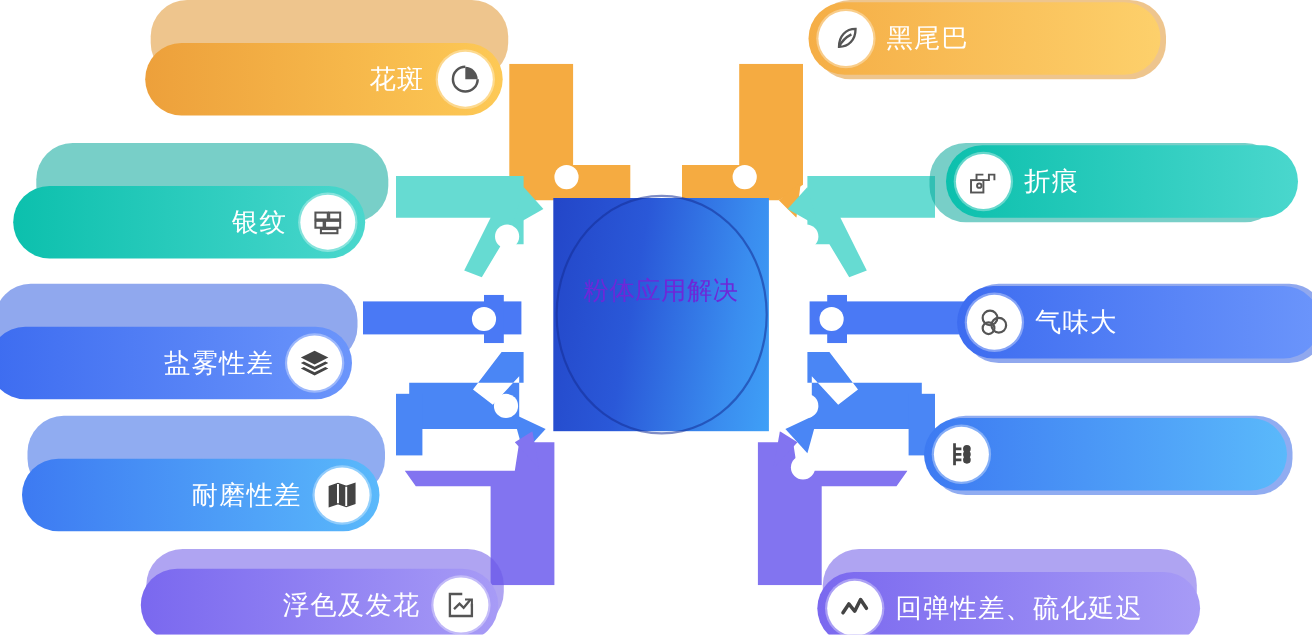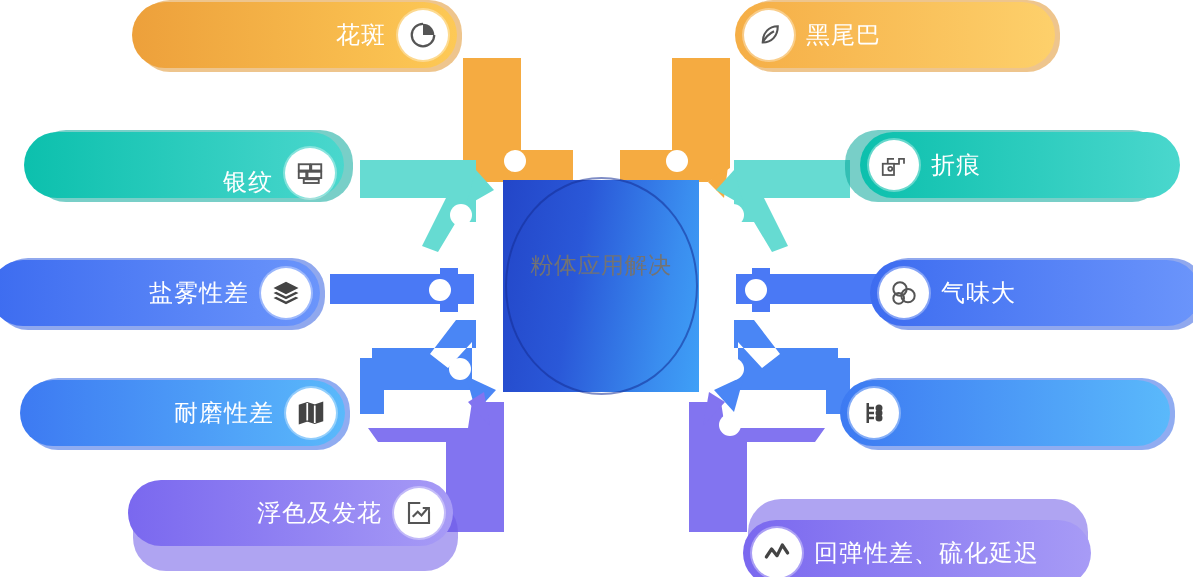--- a/index.html
+++ b/index.html
@@ -39,21 +39,21 @@
     box-sizing: border-box;
     z-index: 9;
     pointer-events: none;
   }
   .center-label {
     position: absolute;
     left: 498px;
     top: 250px;
     width: 206px;
     text-align: center;
-    color: #737373;
+    color: #6d28d9;
     font-size: 23px;
     line-height: 31px;
     z-index: 10;
     letter-spacing: 0.5px;
   }
 
   
   .pill {
     position: absolute;
     display: flex;
@@ -80,20 +80,21 @@
     justify-content: center;
     box-shadow: 0 0 0 2px rgba(255,255,255,0.35);
   }
   .badge svg { display:block; }
 
   
   .pill.left {
     justify-content: flex-end;
     padding-right: 9px;
     gap: 12px;
+    margin-top: 37px;
   }
   
   .pill.right {
     justify-content: flex-start;
     padding-left: 9px;
     gap: 12px;
   }
 
   
   .pill-shadow {
@@ -205,21 +206,21 @@
     <span class="badge">
       <svg width="30" height="30" viewBox="0 0 24 24" fill="none" stroke="#555" stroke-width="1.7">
         <path d="M19 5c0 8-5 13-12 13 0-8 5-13 12-13z"></path>
           <path d="M7 18c2-4 5-7 9-9"></path>
       </svg>
     </span>
     <span class="label">黑尾巴</span>
   </div>
 
   <div class="pill-shadow" style="left:33px; top:130px; width:320px; height:72px; border-radius:33px; background:#0aa89a;"></div>
-  <div class="pill left" style="left:24px; top:132px; width:320px; background:linear-gradient(90deg,#0cc0ad,#4ad7cd);align-items:flex-end;">
+  <div class="pill left" style="left:12px; top:132px; width:320px; background:linear-gradient(90deg,#0cc0ad,#4ad7cd);">
     <span class="label">银纹</span>
     <span class="badge">
       <svg width="30" height="30" viewBox="0 0 24 24" fill="none" stroke="#555" stroke-width="1.5">
         <rect x="3" y="5" width="9" height="5"></rect>
           <rect x="13" y="5" width="8" height="5"></rect>
         <rect x="3" y="11" width="6" height="5"></rect>
           <rect x="10" y="11" width="11" height="5"></rect>
         <rect x="7" y="17" width="12" height="3"></rect>
       </svg>
     </span>

